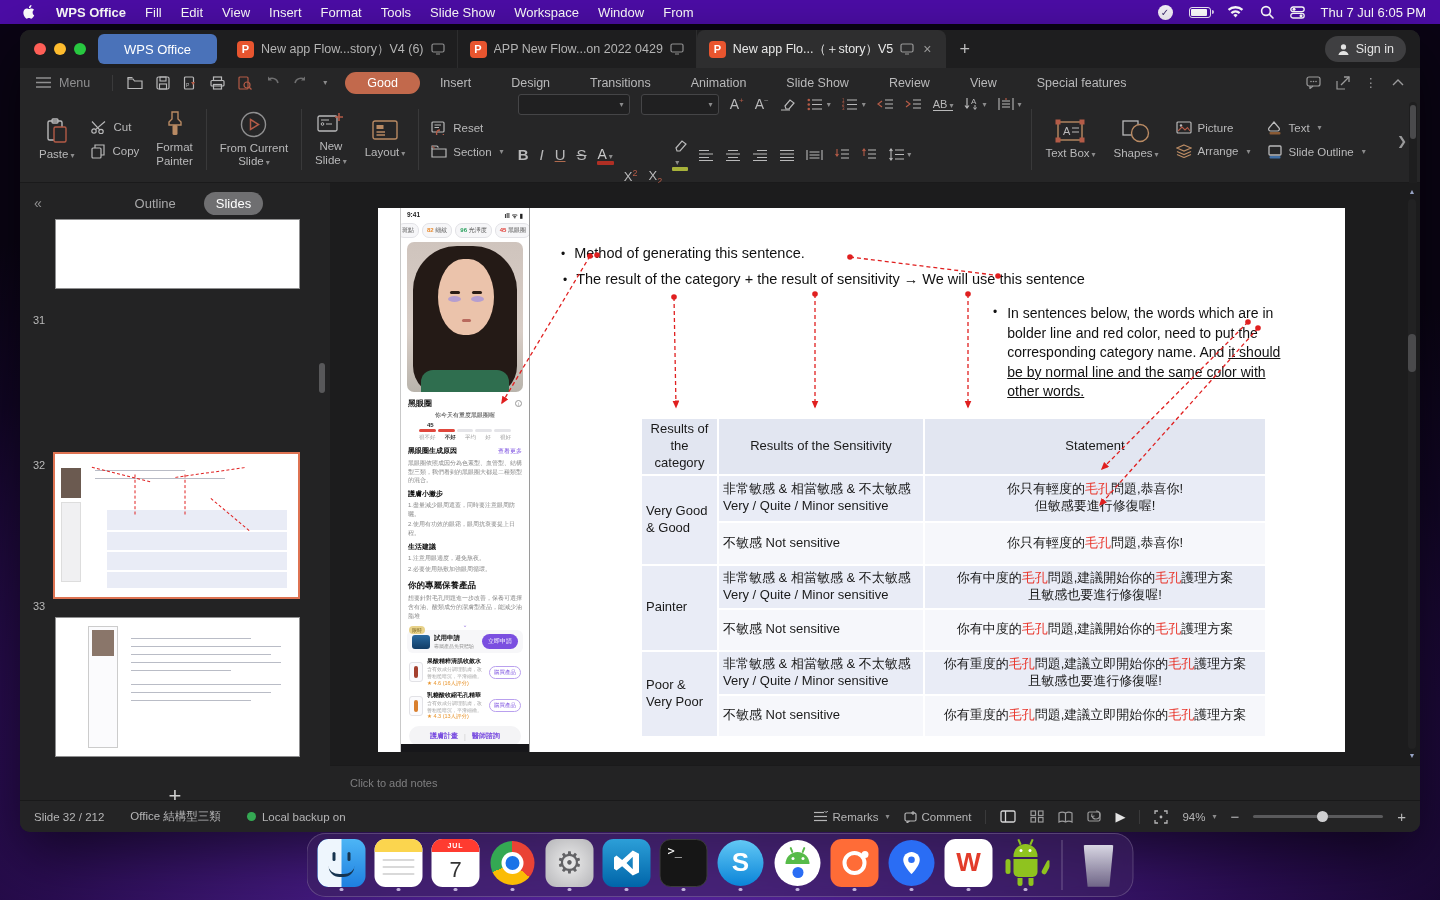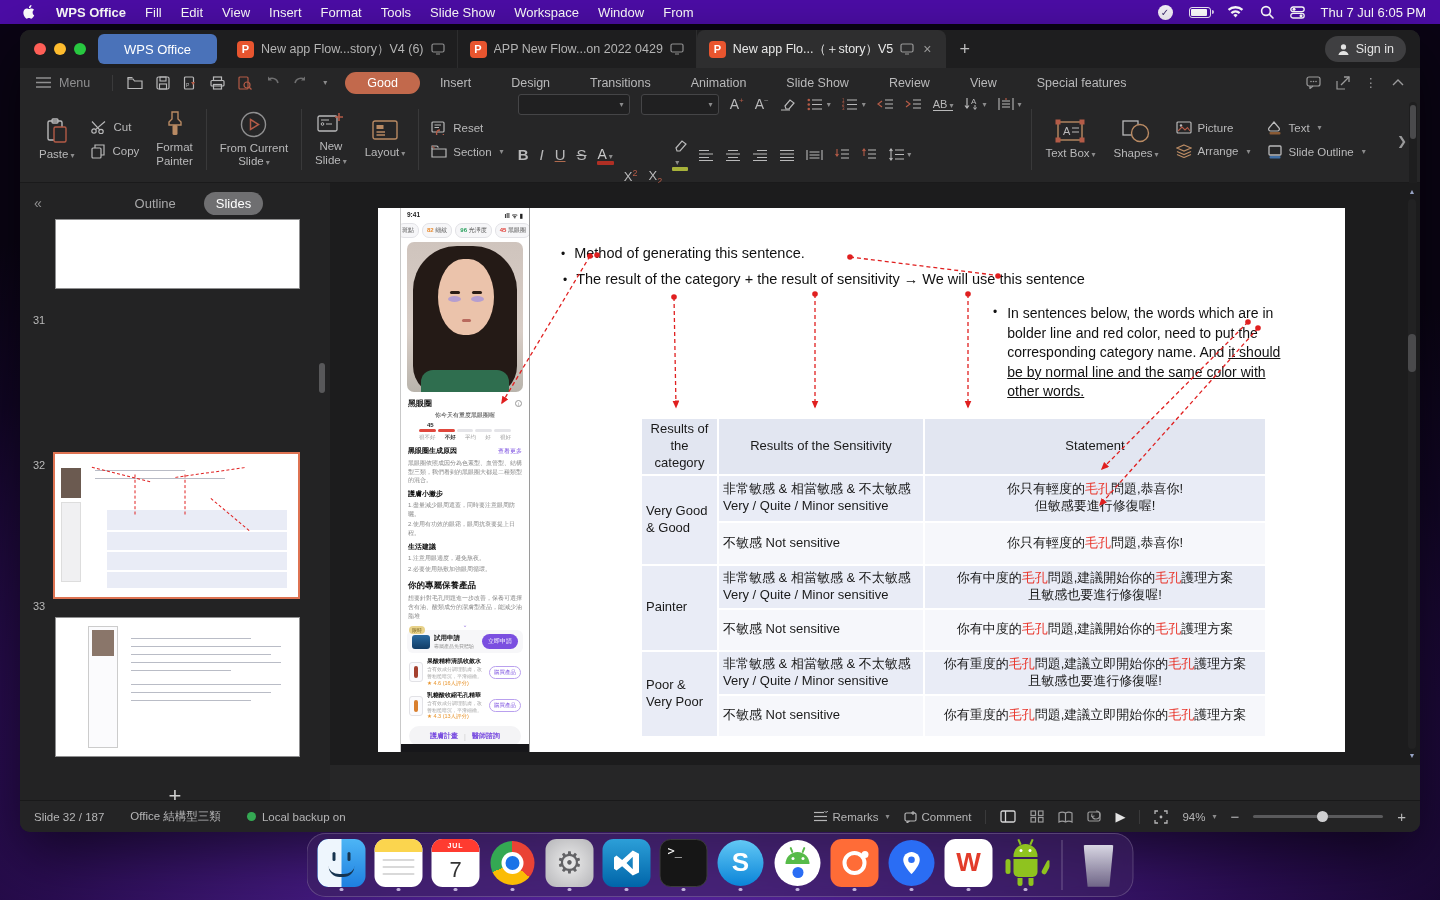--- a/index.html
+++ b/index.html
@@ -1021,26 +1021,29 @@
         </svg>
 
         <div class="cv-scroll">
           <span class="ar">▲</span>
           <span class="track">
               <span class="th"></span>
             </span>
           <span class="ar">▼</span>
         </div>
       </div>
+      <div class="notesbar">
+        <span>Click to add notes</span>
+      </div>
     </div>
   </div>
 
   <div class="statusbar">
     <div class="st-left">
-      <span>Slide 32 / 187</span>
+      <span>Slide 32 / 212</span>
       <span>Office 結構型三類</span>
       <span><span class="gdot"></span><span>Local backup on</span></span>
     </div>
     <div class="st-right">
       <span class="st-ic">
         <svg width="14" height="11" viewBox="0 0 14 11">
             <g stroke="#b5b5b6" stroke-width="1.2">
               <line x1="0" y1="1.5" x2="10" y2="1.5"></line>
               <line x1="0" y1="5.5" x2="13" y2="5.5"></line>
               <line x1="0" y1="9.5" x2="13" y2="9.5"></line>

